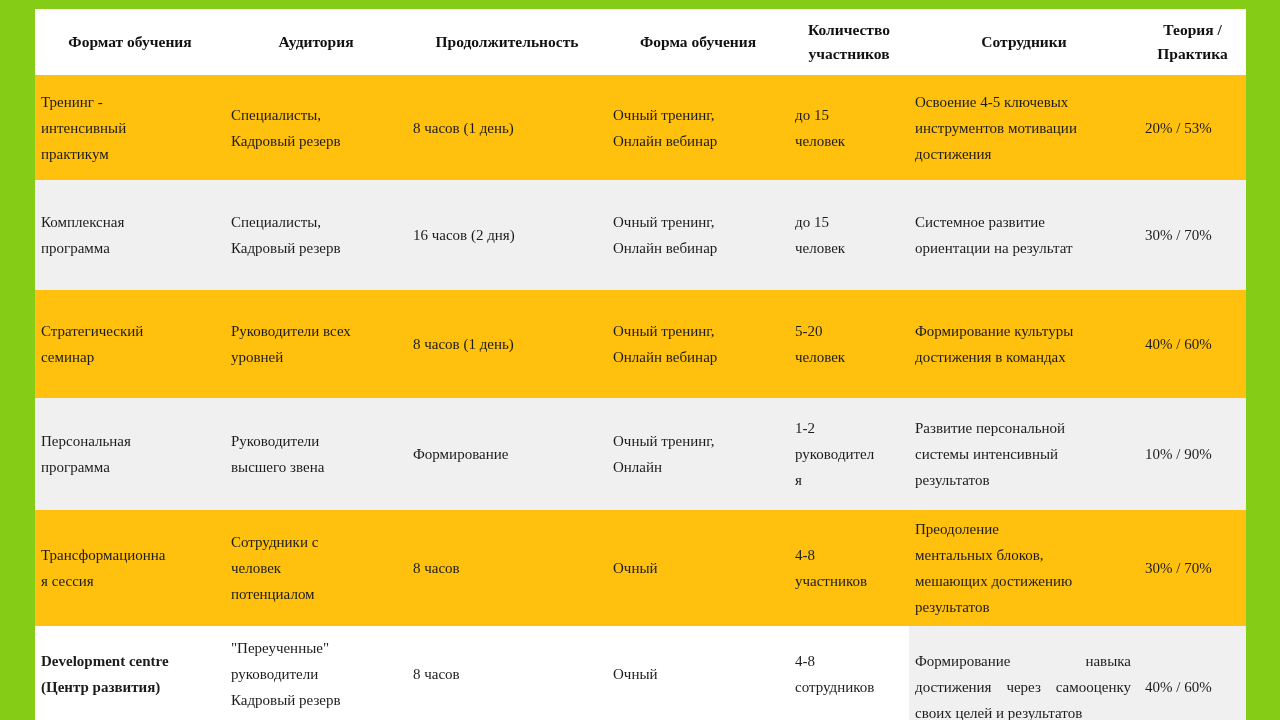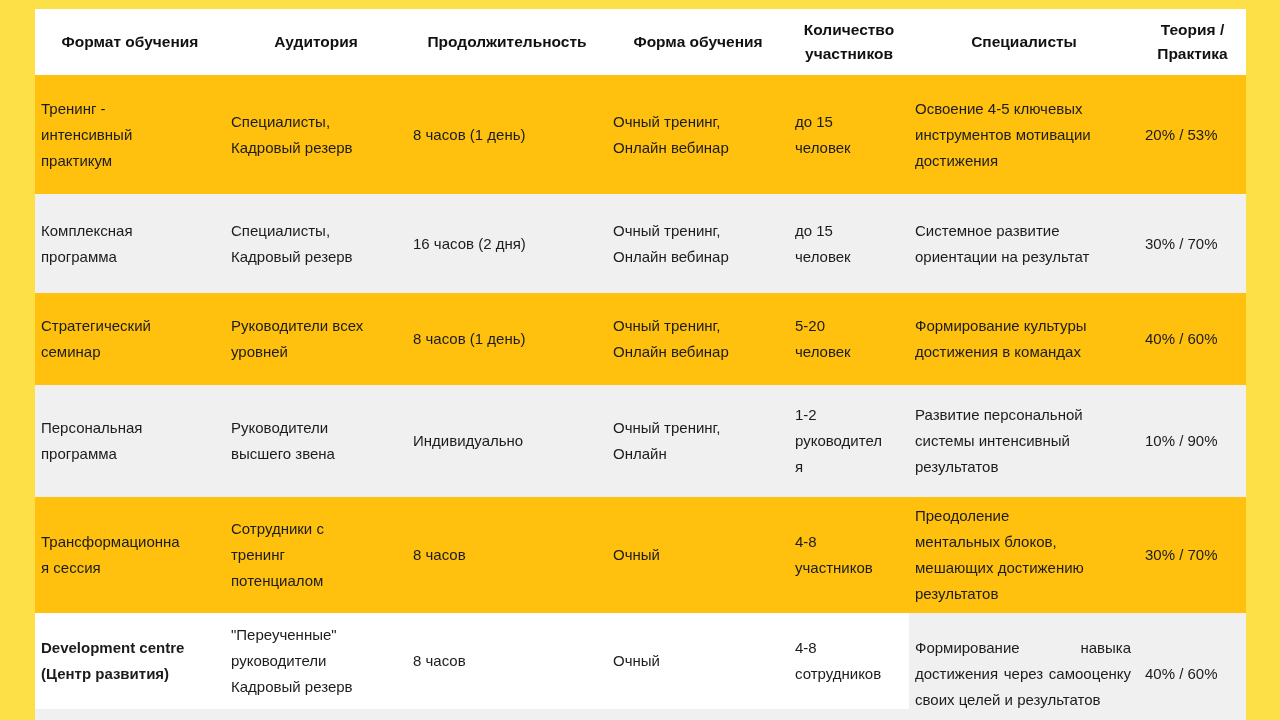--- a/index.html
+++ b/index.html
@@ -1,42 +1,42 @@
 <!DOCTYPE html>
 <html><head>
 <meta charset="utf-8">
 <style>
   html,body{margin:0;padding:0;}
   body{
     width:1280px;height:720px;background:#ffffff;
     font-family:"Liberation Sans","DejaVu Sans",sans-serif;
     color:#1c1c1c;overflow:hidden;
   }
-  .slide{position:relative;width:1280px;height:720px;background:#fde047;}
+  .slide{position:relative;width:1280px;height:720px;background:#84cc16;font-family:Liberation Serif, serif;}
   table.training{
     position:absolute;left:35px;top:9px;width:1211px;
     border-collapse:collapse;table-layout:fixed;
   }
   col.c1{width:190px}col.c2{width:182px}col.c3{width:200px}
   col.c4{width:182px}col.c5{width:120px}col.c6{width:230px}col.c7{width:107px}
   th{
     font-size:15.5px;font-weight:700;line-height:24px;
     text-align:center;vertical-align:middle;
     white-space:pre-line;padding:4px 2px;background:#ffffff;color:#111;
   }
   td{
     font-size:15px;font-weight:400;line-height:26px;
     text-align:left;vertical-align:middle;
     white-space:pre-line;padding:6px 8px 6px 6px;color:#1c1c1c;
     overflow:hidden;
   }
   tr.hdr{height:66px;}
-  tr.r1{height:119px;}
-  tr.r2{height:99px;margin-left:32px;}
-  tr.r3{height:92px;}
+  tr.r1{height:105px;}
+  tr.r2{height:110px;margin-left:32px;}
+  tr.r3{height:108px;}
   tr.r4{height:112px;}
   tr.r5{height:113px;}
   tr.r6{height:96px;}
   tr.strip{height:25px;}
   tr.row-hl td{background:#FFC10D;}
   tr.row-st td{background:#F0F0F0;}
   tr.row-last td{background:#ffffff;}
   tr.row-last td.gray{background:#F0F0F0;}
   tr.row-last td.bold{font-weight:700;}
   td.justify{text-align:justify;white-space:normal;}
@@ -58,21 +58,21 @@
     </colgroup>
 
     <tbody>
         <tr class="hdr">
       <th>Формат обучения</th>
       <th>Аудитория</th>
       <th>Продолжительность</th>
       <th>Форма обучения</th>
       <th>Количество
 участников</th>
-      <th>Специалисты</th>
+      <th>Сотрудники</th>
       <th>Теория /
 Практика</th>
     </tr>
 
     <tr class="r1 row-hl">
       <td>Тренинг -
 интенсивный
 практикум</td>
       <td>Специалисты,
 Кадровый резерв</td>
@@ -115,37 +115,37 @@
       <td>Формирование культуры
 достижения в командах</td>
       <td>40% / 60%</td>
     </tr>
 
     <tr class="r4 row-st">
       <td>Персональная
 программа</td>
       <td>Руководители
 высшего звена</td>
-      <td>Индивидуально</td>
+      <td>Формирование</td>
       <td>Очный тренинг,
 Онлайн</td>
       <td>1-2
 руководител
 я</td>
       <td>Развитие персональной
 системы интенсивный
 результатов</td>
       <td>10% / 90%</td>
     </tr>
 
     <tr class="r5 row-hl">
       <td>Трансформационна
 я сессия</td>
       <td>Сотрудники с
-тренинг
+человек
 потенциалом</td>
       <td>8 часов</td>
       <td>Очный</td>
       <td>4-8
 участников</td>
       <td>Преодоление
 ментальных блоков,
 мешающих достижению
 результатов</td>
       <td>30% / 70%</td>

